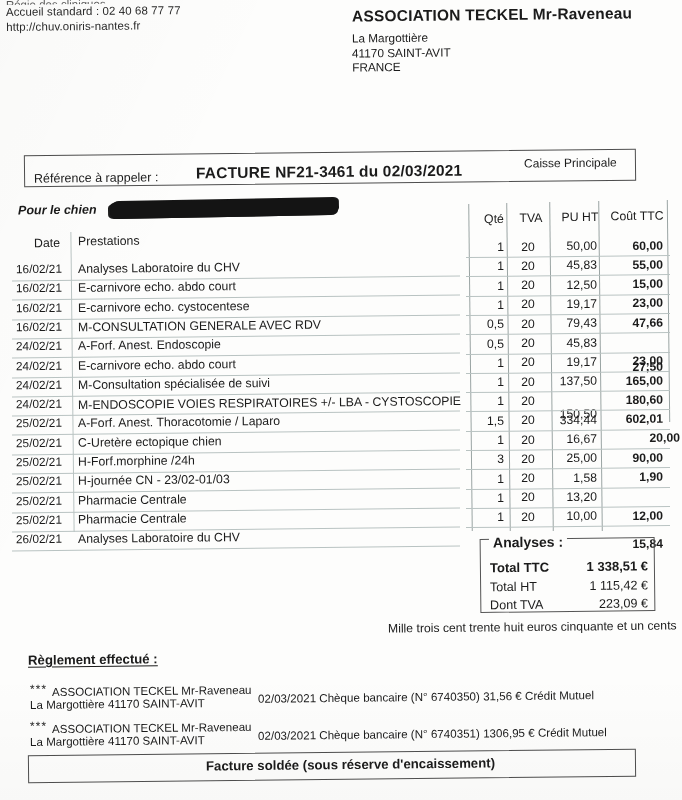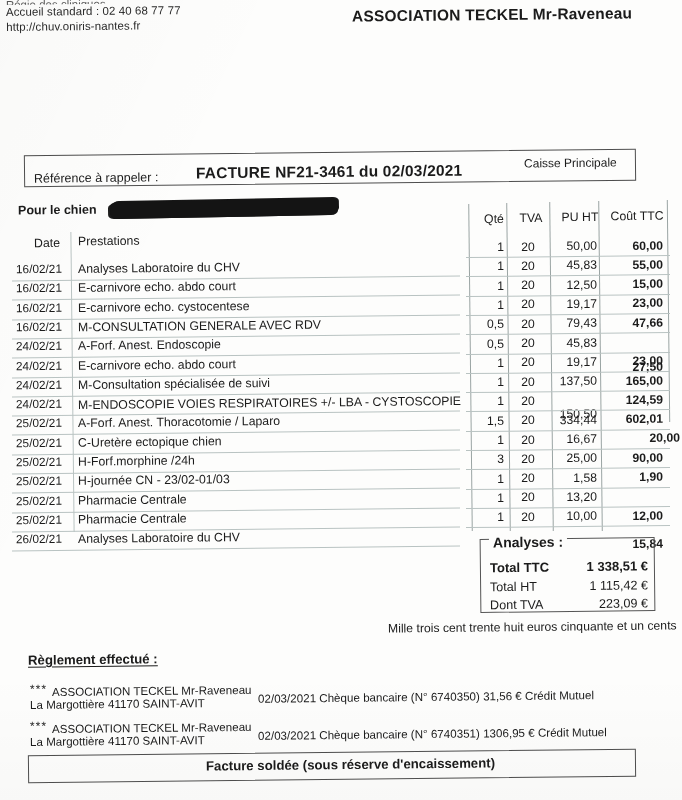--- a/index.html
+++ b/index.html
@@ -104,20 +104,21 @@
     font-size: 12px;
     white-space: nowrap;
   }
 
   
   .pour-label {
     left: 18px;
     top: 203px;
     font-size: 12.5px;
     font-weight: bold;
+    font-style: italic;
   }
   .redaction {
     left: 110px;
     top: 200px;
     width: 228px;
     height: 17px;
     background: #141414;
     border-radius: 7px / 5px;
     box-shadow: 2px -2px 0 -1px #181818, -3px 1px 0 -1px #1d1d1d;
     transform: rotate(-1.1deg);
@@ -227,20 +228,25 @@
 
 <div class="page">
 
   <div class="abs hdr-left skew">
     <span class="clipped">Régie des cliniques</span>
     <span class="l2">Accueil standard : 02 40 68 77 77</span>
     <span class="l3">http://chuv.oniris-nantes.fr</span>
   </div>
 
   <div class="abs hdr-company skew">ASSOCIATION TECKEL Mr-Raveneau</div>
+  <div class="abs hdr-addr skew">
+    <div>La Margottière</div>
+    <div>41170 SAINT-AVIT</div>
+    <div>FRANCE</div>
+  </div>
 
   <div class="abs ref-box skew"></div>
   <div class="abs ref-label skew">Référence à rappeler :</div>
   <div class="abs ref-title skew">FACTURE NF21-3461 du 02/03/2021</div>
   <div class="abs ref-caisse skew">Caisse Principale</div>
 
   <div class="abs pour-label skew">Pour le chien</div>
   <div class="abs redaction"></div>
 
   <div class="abs tbl">
@@ -323,21 +329,21 @@
         <div class="abs skew num" style="left:511px; top:355.3px; width:34px; text-align:center;">20</div>
         <div class="abs skew num" style="left:552px; top:354.8px; width:45px;">19,17</div>
         <div class="abs skew num ttc" style="left:603px; top:354.3px; width:60px;">23,00</div>
         <div class="abs skew num" style="left:474px; top:375.1px; width:30px;">1</div>
         <div class="abs skew num" style="left:511px; top:374.6px; width:34px; text-align:center;">20</div>
         <div class="abs skew num" style="left:552px; top:374.1px; width:45px;">137,50</div>
         <div class="abs skew num ttc" style="left:603px; top:373.6px; width:60px;">165,00</div>
         <div class="abs skew num" style="left:474px; top:394.4px; width:30px;">1</div>
         <div class="abs skew num" style="left:511px; top:393.9px; width:34px; text-align:center;">20</div>
         <div class="abs skew num" style="left:552px; top:393.4px; width:45px;margin-top:14px;">150,50</div>
-        <div class="abs skew num ttc" style="left:603px; top:392.9px; width:60px;">124,59</div>
+        <div class="abs skew num ttc" style="left:603px; top:392.9px; width:60px;">180,60</div>
         <div class="abs skew num" style="left:474px; top:413.70000000000005px; width:30px;">1,5</div>
         <div class="abs skew num" style="left:511px; top:413.20000000000005px; width:34px; text-align:center;">20</div>
         <div class="abs skew num" style="left:552px; top:412.70000000000005px; width:45px;">334,44</div>
         <div class="abs skew num ttc" style="left:603px; top:412.20000000000005px; width:60px;">602,01</div>
         <div class="abs skew num" style="left:474px; top:433px; width:30px;">1</div>
         <div class="abs skew num" style="left:511px; top:432.5px; width:34px; text-align:center;">20</div>
         <div class="abs skew num" style="left:552px; top:432px; width:45px;">16,67</div>
         <div class="abs skew num ttc" style="left:603px; top:431px; width:60px;padding-left:17px;">20,00</div>
         <div class="abs skew num" style="left:474px; top:452.3px; width:30px;">3</div>
         <div class="abs skew num" style="left:511px; top:451.8px; width:34px; text-align:center;">20</div>

